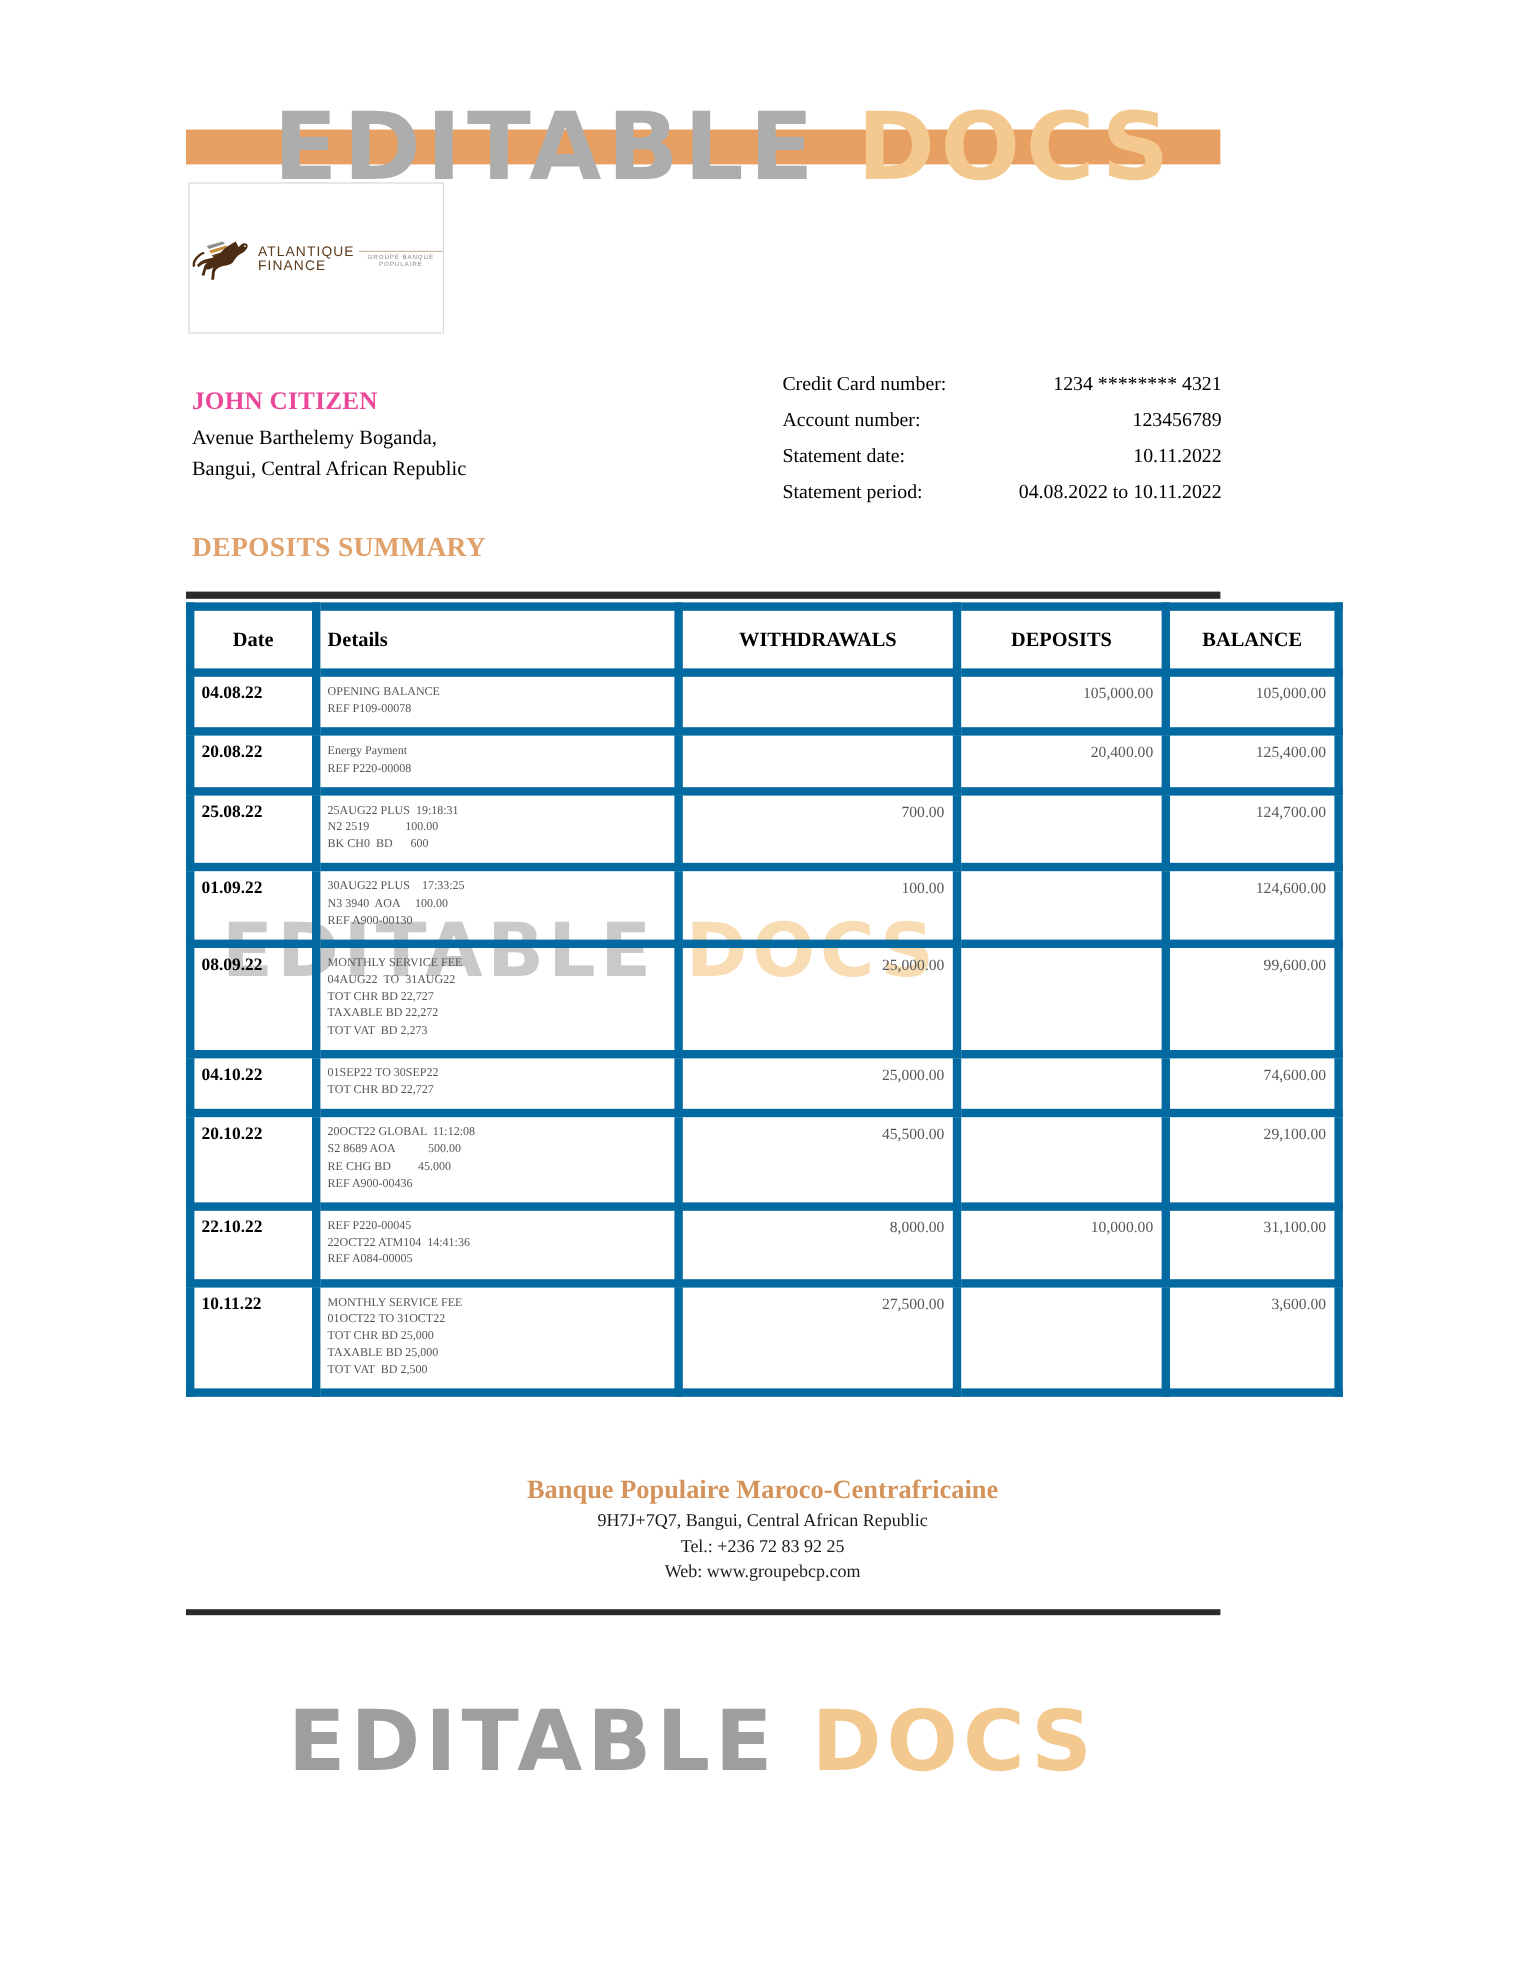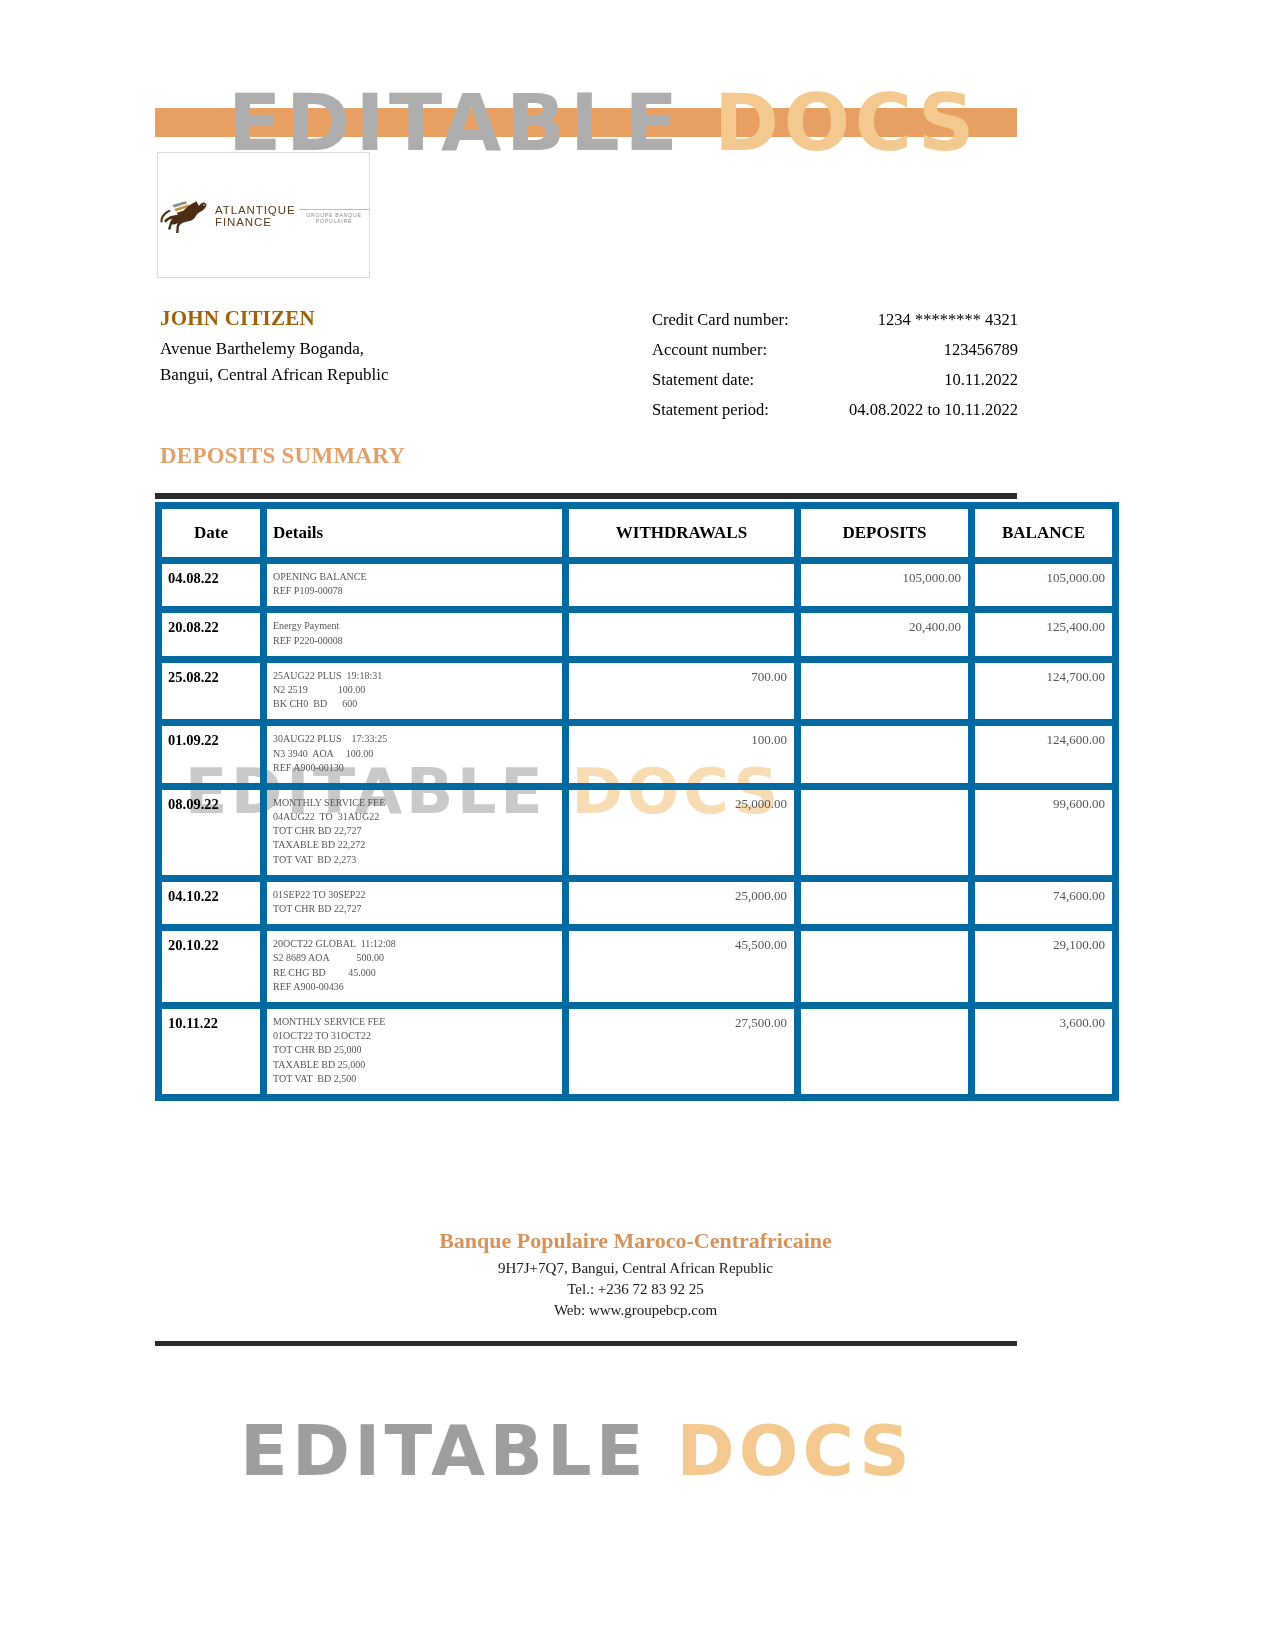--- a/index.html
+++ b/index.html
@@ -105,22 +105,22 @@
   .customer {
     position: absolute;
     left: 160px;
     top: 306px;
     z-index: 4;
   }
   .cust-name {
     font-size: 21px;
     font-weight: bold;
     letter-spacing: 0.01em;
-    color: #a16207;
-    margin: 0 0 8px 0;
+    color: #ec4899;
+    margin: 16px 0 8px 0;
   }
   .cust-line {
     font-size: 17px;
     color: #000;
     margin: 0 0 6px 0;
   }
 
   
   .meta {
     position: absolute;
@@ -392,20 +392,31 @@
             <div class="det-line">20OCT22 GLOBAL  11:12:08</div>
             <div class="det-line">S2 8689 AOA           500.00</div>
             <div class="det-line">RE CHG BD         45.000</div>
             <div class="det-line">REF A900-00436</div>
           </td>
           <td class="d-num">45,500.00</td>
           <td class="d-num"></td>
           <td class="d-num">29,100.00</td>
         </tr>
         <tr>
+          <td class="d-date">22.10.22</td>
+          <td class="d-details">
+            <div class="det-line">REF P220-00045</div>
+            <div class="det-line">22OCT22 ATM104  14:41:36</div>
+            <div class="det-line">REF A084-00005</div>
+          </td>
+          <td class="d-num">8,000.00</td>
+          <td class="d-num">10,000.00</td>
+          <td class="d-num">31,100.00</td>
+        </tr>
+        <tr>
           <td class="d-date">10.11.22</td>
           <td class="d-details">
             <div class="det-line">MONTHLY SERVICE FEE</div>
             <div class="det-line">01OCT22 TO 31OCT22</div>
             <div class="det-line">TOT CHR BD 25,000</div>
             <div class="det-line">TAXABLE BD 25,000</div>
             <div class="det-line">TOT VAT  BD 2,500</div>
           </td>
           <td class="d-num">27,500.00</td>
           <td class="d-num"></td>

